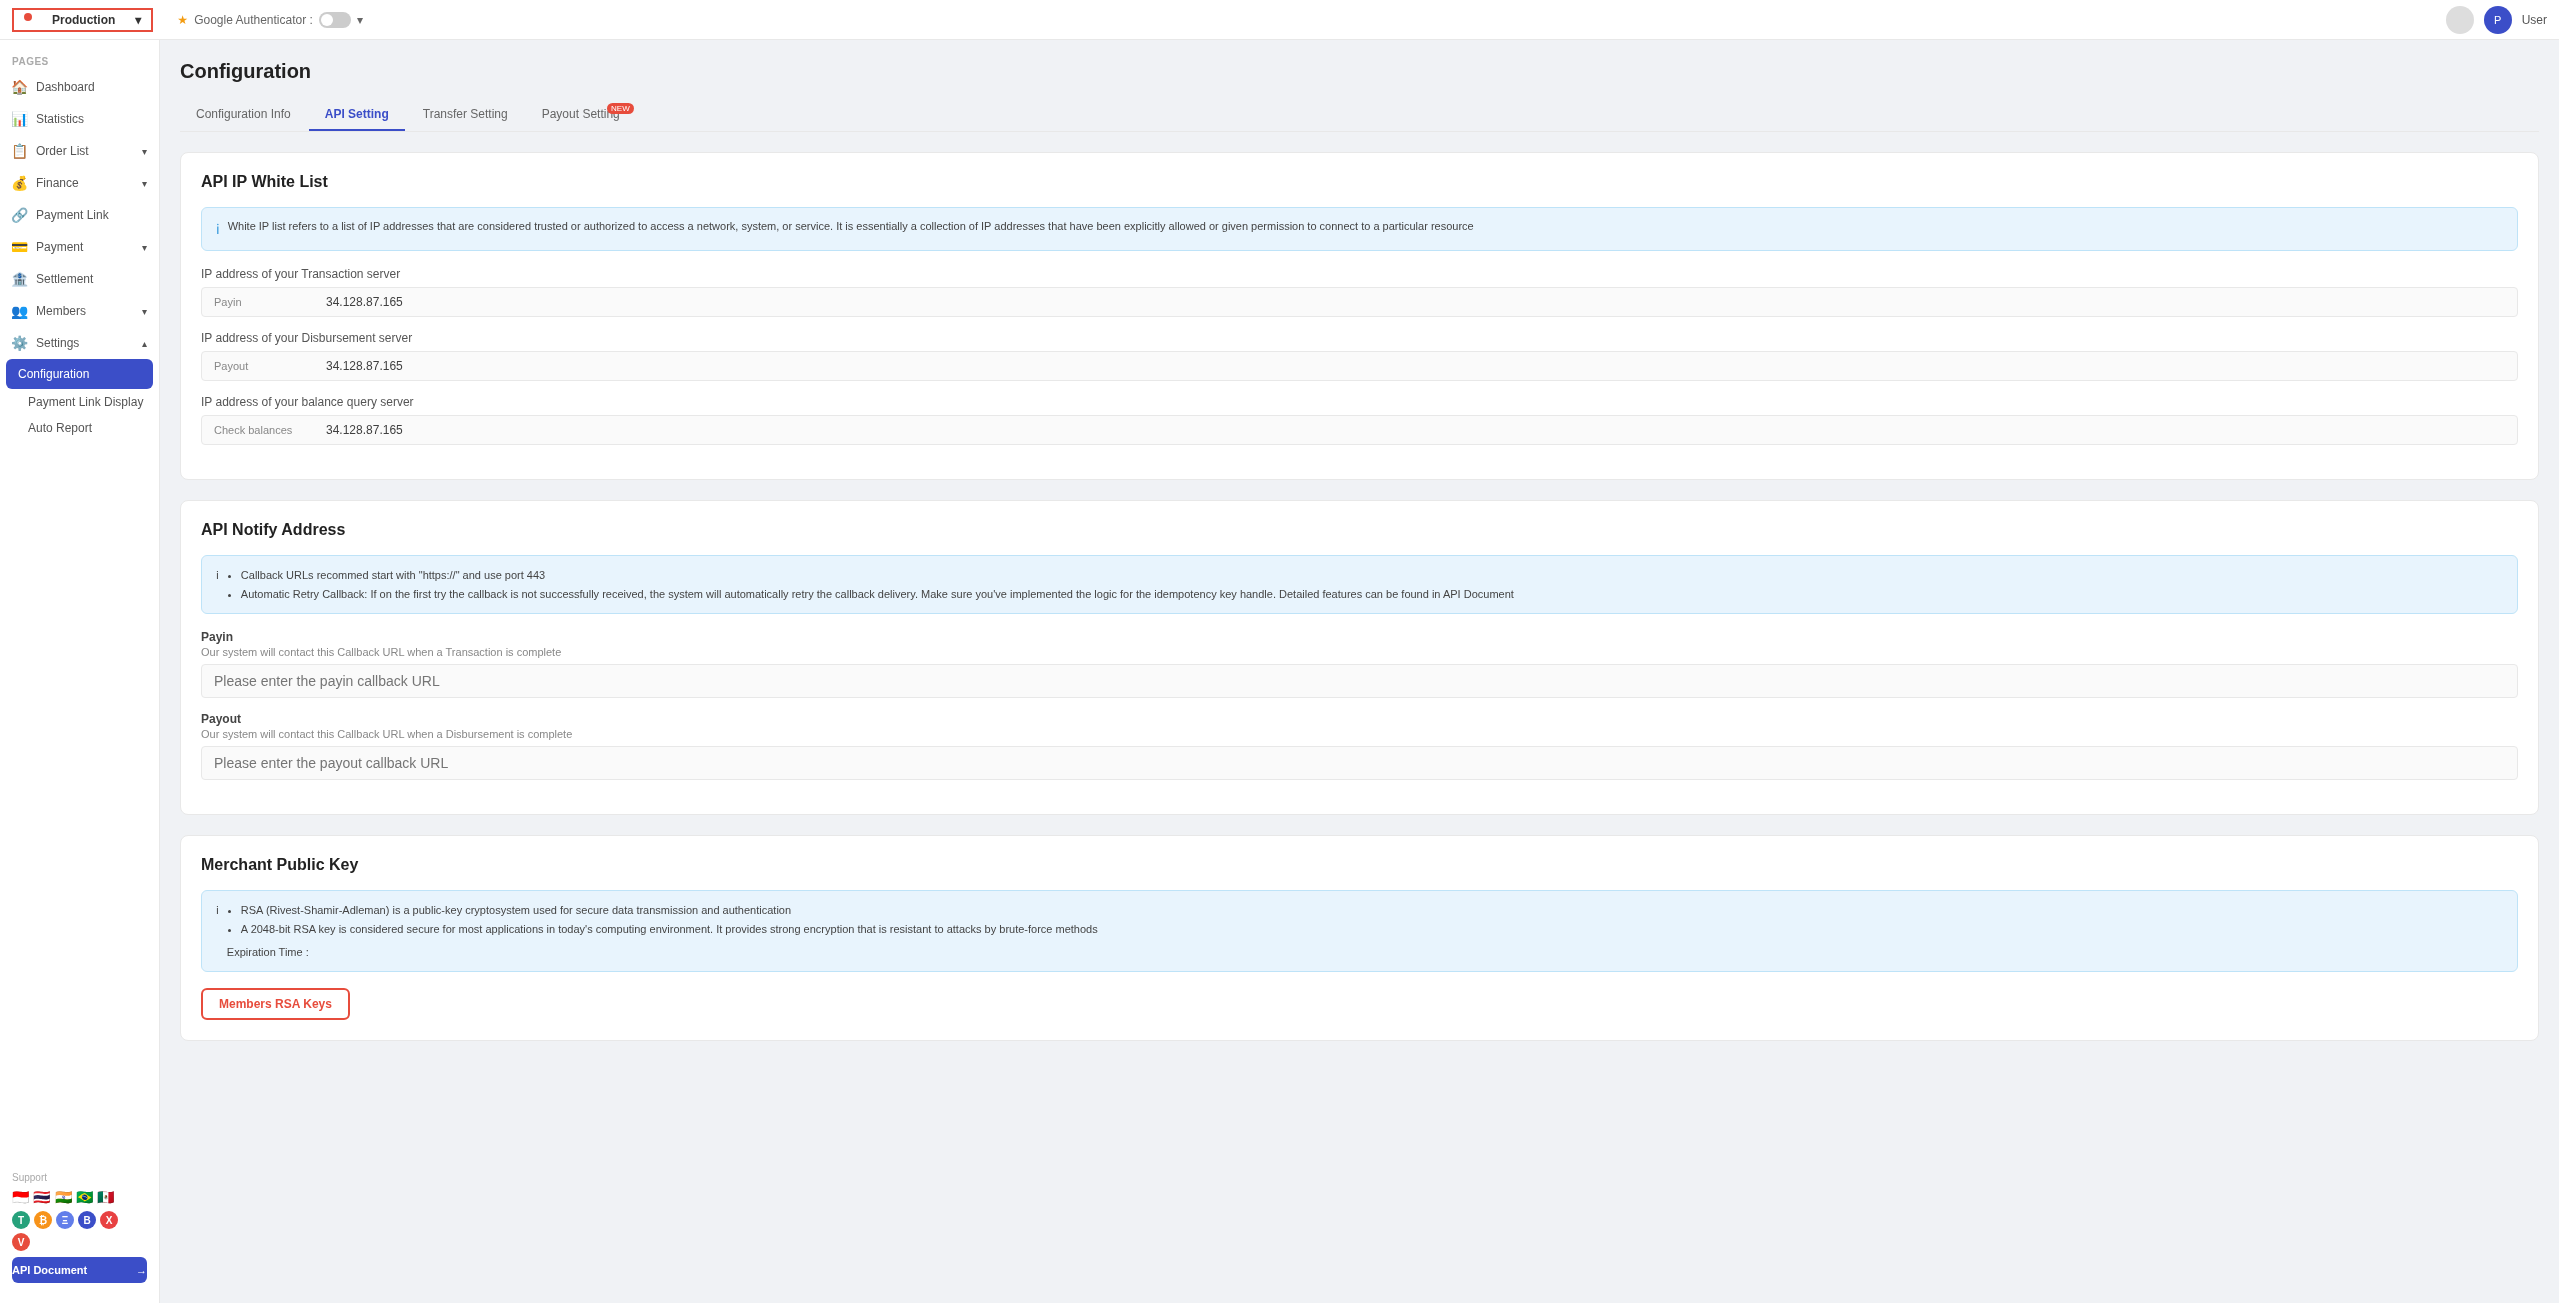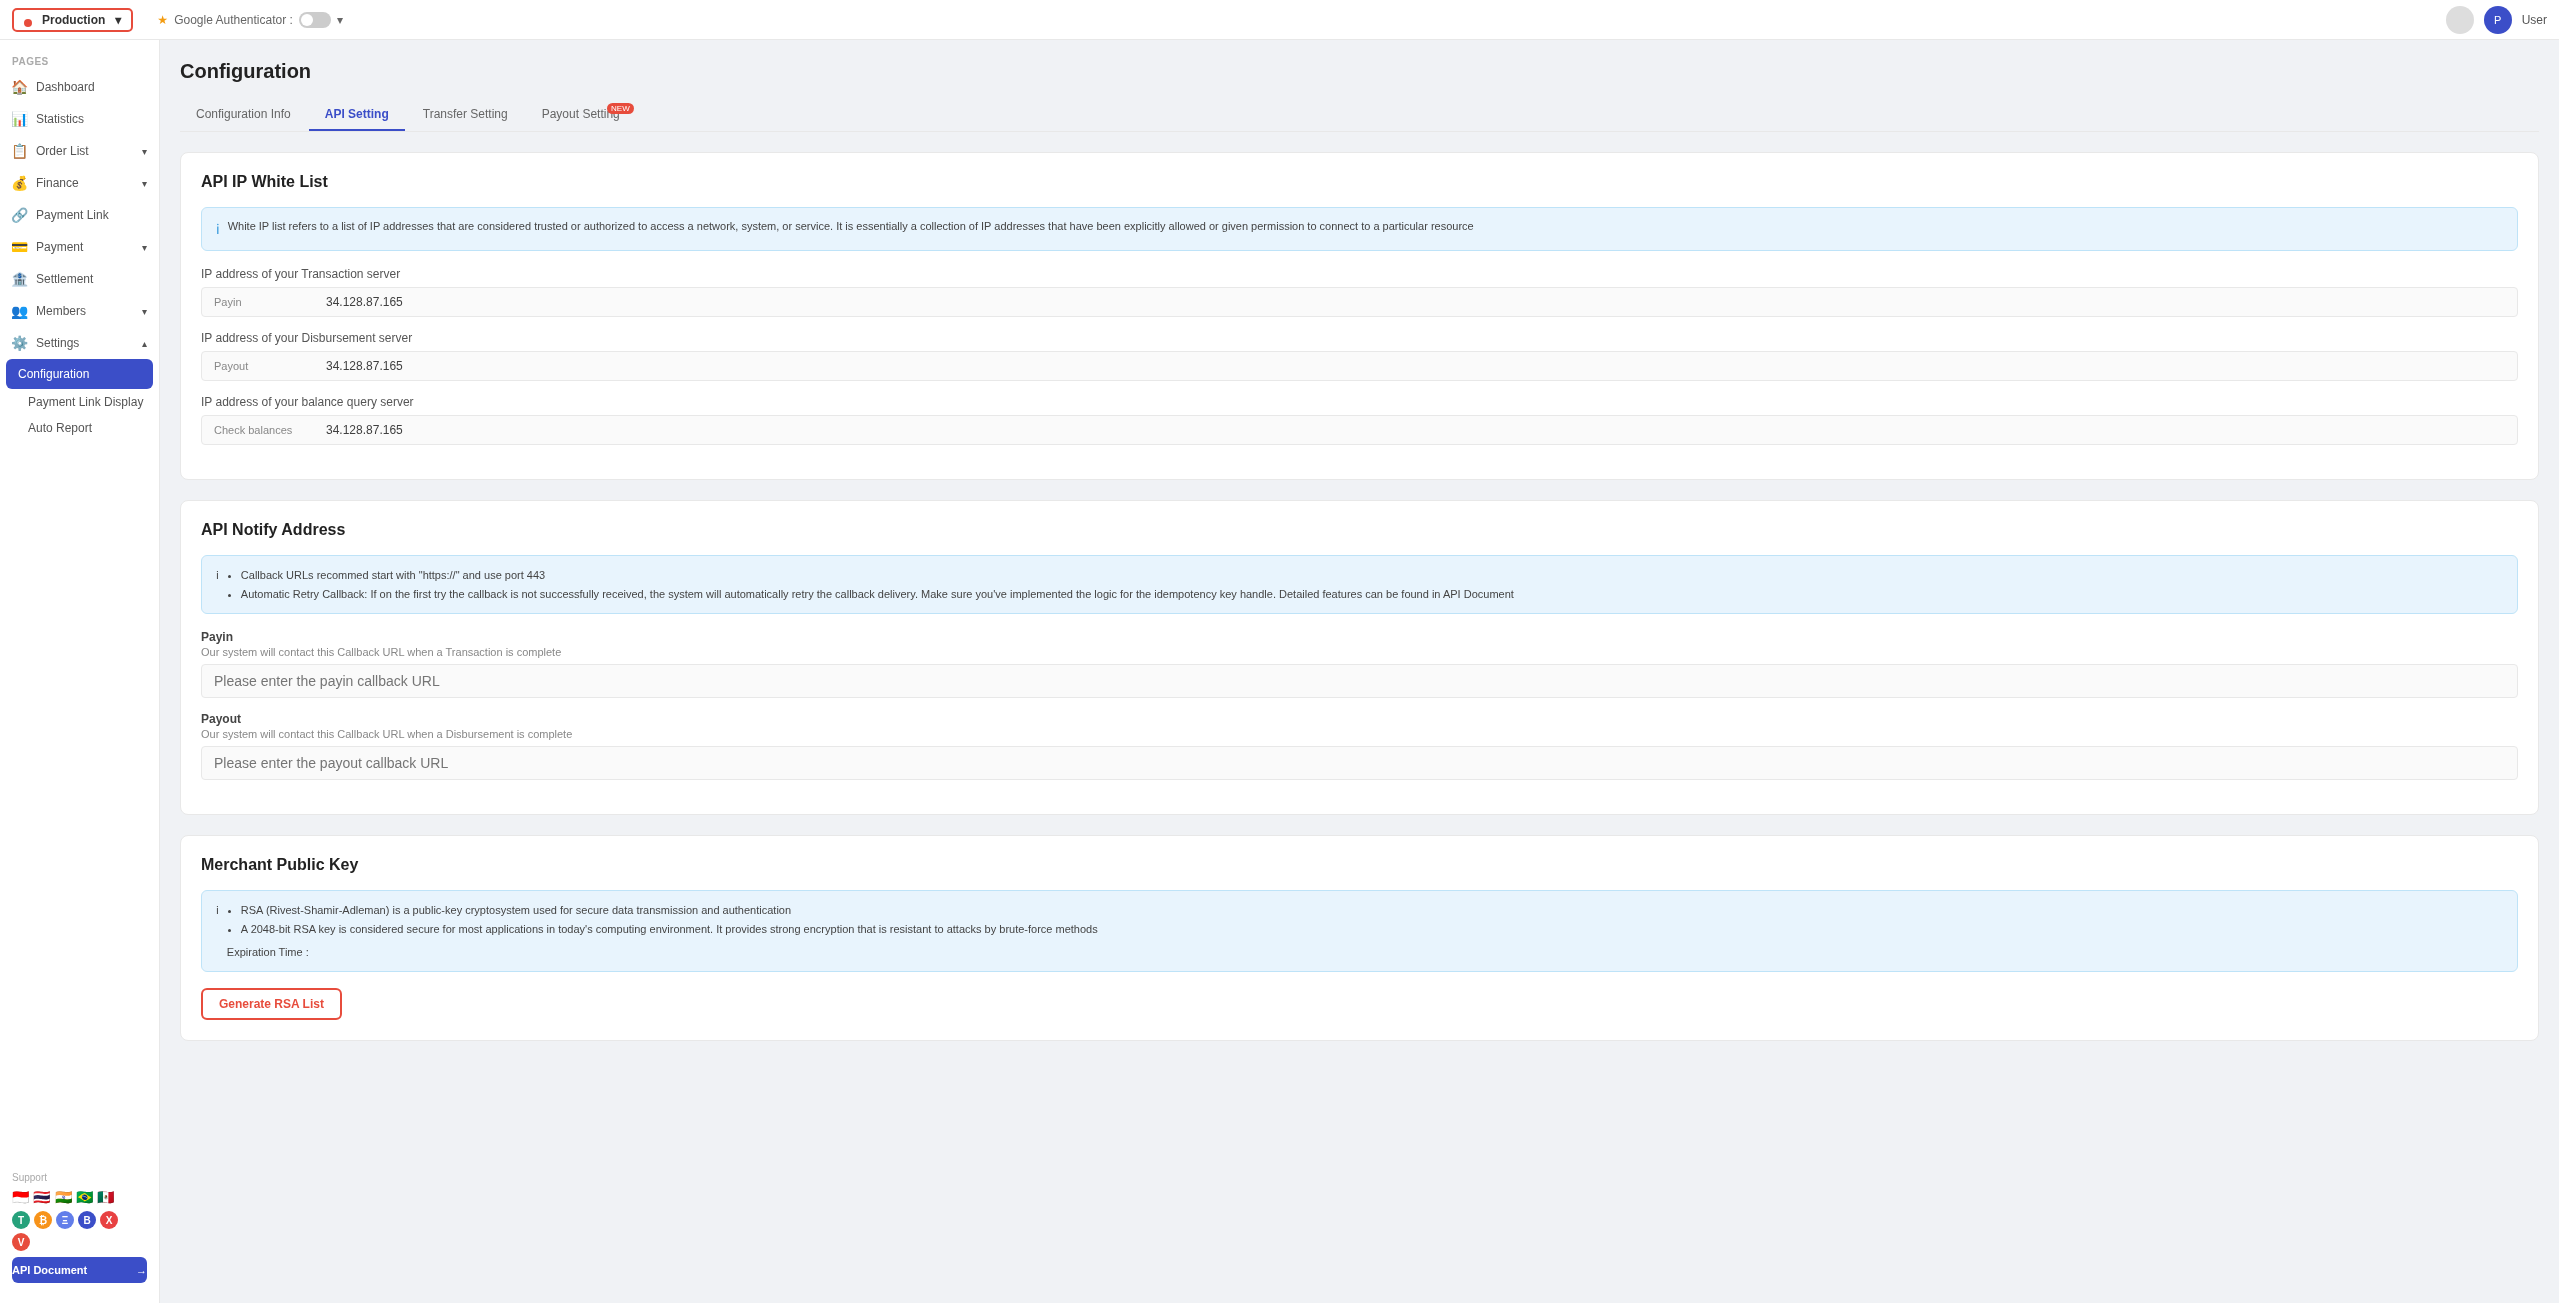--- a/index.html
+++ b/index.html
@@ -1,20 +1,20 @@
 <!DOCTYPE html>
 <html><head>
   <meta charset="utf-8">
   <style>
     * { box-sizing: border-box; margin: 0; padding: 0; }
     body { font-family: -apple-system, BlinkMacSystemFont, 'Segoe UI', sans-serif; font-size: 13px; background: #f0f2f5; display: flex; flex-direction: column; height: 100vh; overflow: hidden; }
 
     
     .topnav { height: 40px; background: #fff; border-bottom: 1px solid #e8e8e8; display: flex; align-items: center; padding: 0 12px; gap: 16px; position: fixed; top: 0; left: 0; right: 0; z-index: 100; }
-    .topnav-production { display: flex; align-items: flex-end; gap: 10px; border: 2px solid #e74c3c; border-radius: 5px; padding: 3px 10px; cursor: pointer; font-size: 12px; font-weight: 600; color: #333; }
+    .topnav-production { display: flex; align-items: flex-start; gap: 20px; border: 2px solid #e74c3c; border-radius: 0; padding: 3px 10px; cursor: pointer; font-size: 12px; font-weight: 600; color: #333; }
     .topnav-production .dot { width: 8px; height: 8px; background: #e74c3c; border-radius: 50%; }
     .topnav-google-auth { display: flex; align-items: center; gap: 6px; font-size: 12px; color: #666; margin-left: 8px; }
     .toggle { width: 32px; height: 16px; background: #ccc; border-radius: 8px; position: relative; cursor: pointer; }
     .toggle-knob { width: 12px; height: 12px; background: #fff; border-radius: 50%; position: absolute; top: 2px; left: 2px; }
     .topnav-right { margin-left: auto; display: flex; align-items: center; gap: 10px; }
     .avatar { width: 28px; height: 28px; background: #3b4ec8; border-radius: 50%; display: flex; align-items: center; justify-content: center; color: #fff; font-size: 11px; }
 
     
     .sidebar { width: 160px; background: #fff; border-right: 1px solid #e8e8e8; position: fixed; top: 40px; bottom: 0; left: 0; display: flex; flex-direction: column; padding: 10px 0; overflow-y: auto; }
     .sidebar-section-label { font-size: 10px; color: #aaa; font-weight: 600; letter-spacing: 0.5px; padding: 6px 12px 4px; text-transform: uppercase; }
@@ -263,15 +263,15 @@
         <ul>
           <li>RSA (Rivest-Shamir-Adleman) is a public-key cryptosystem used for secure data transmission and authentication</li>
           <li>A 2048-bit RSA key is considered secure for most applications in today's computing environment. It provides strong encryption that is resistant to attacks by brute-force methods</li>
         </ul>
         <div style="margin-top:4px;">
           <span>Expiration Time :</span>
           <span></span>
         </div>
       </div>
     </div>
-    <button class="btn-generate">Generate RSA List</button>
+    <button class="btn-generate">Members RSA Keys</button>
   </div>
 </div>
 
 </body></html>

